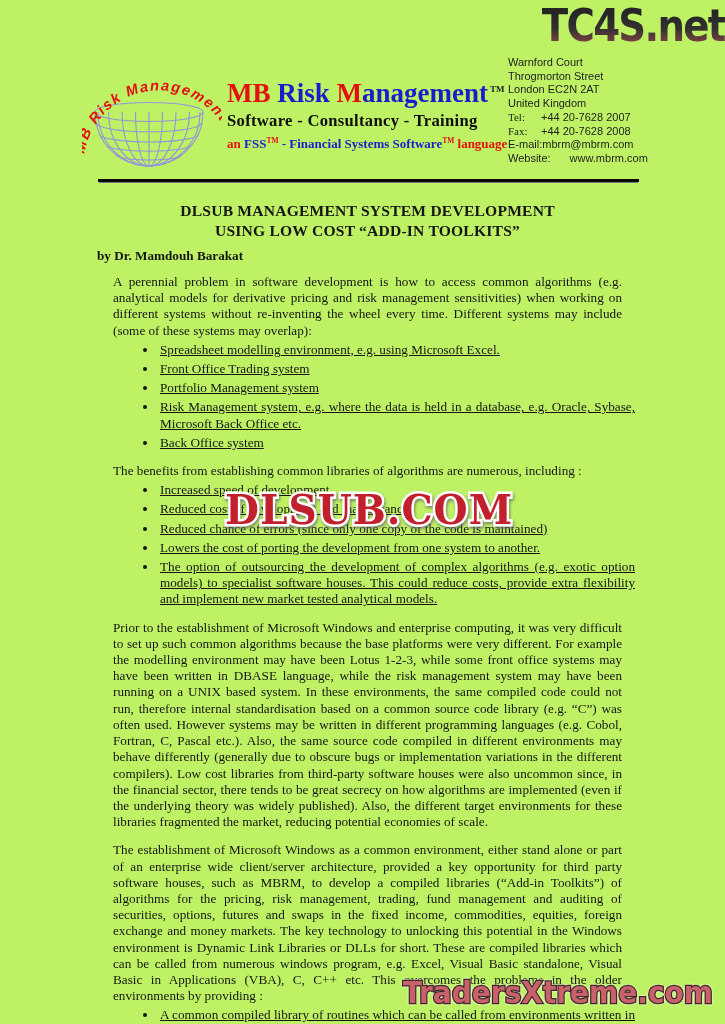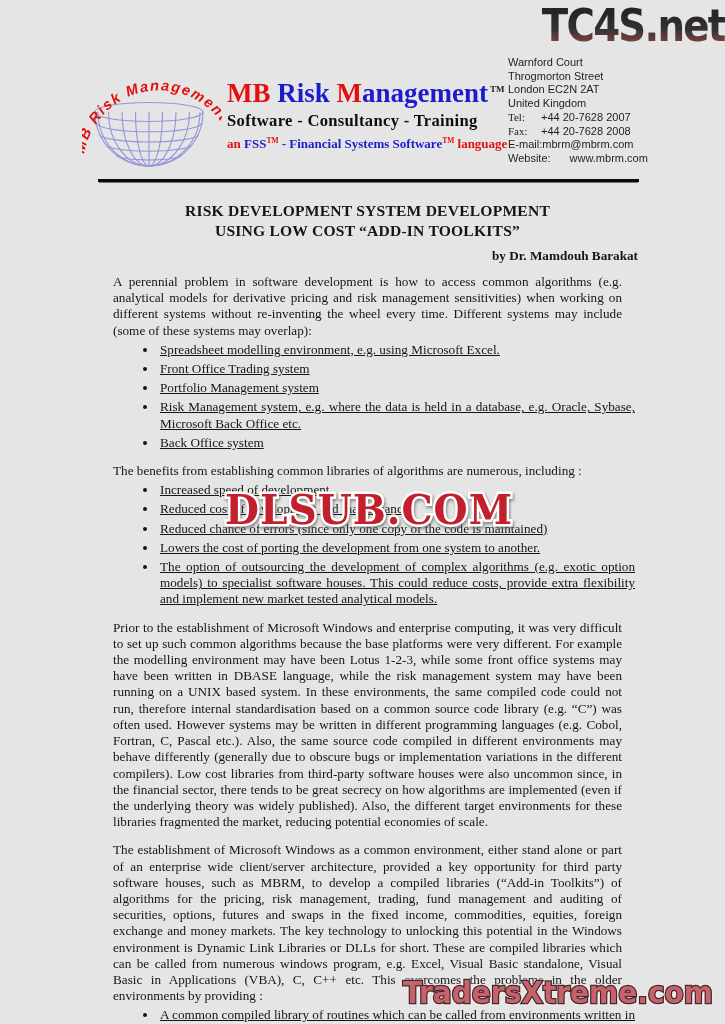--- a/index.html
+++ b/index.html
@@ -1,20 +1,20 @@
 <!DOCTYPE html>
 <html><head>
 <meta charset="utf-8">
 <style>
   html,body{margin:0;padding:0;}
   body{
     width:725px;height:1024px;background:#ffffff;position:relative;overflow:hidden;
     font-family:"Liberation Serif", serif;color:#151515;
   }
-  .page{position:absolute;inset:0;background:#e5e5e5;}
+  .page{position:absolute;inset:0;background:#bef264;}
 
   
   .tc4s{
     position:absolute;top:2px;right:0;
     font-family:"DejaVu Sans", sans-serif;font-weight:800;font-size:45px;line-height:48px;
     letter-spacing:-2px;transform:scaleX(0.86);transform-origin:100% 0;
     color:#4a3434;
     background:linear-gradient(180deg,#262626 25%,#343030 55%,#8a4646 92%);
     -webkit-background-clip:text;background-clip:text;
   }
@@ -35,21 +35,21 @@
     position:absolute;left:508px;top:56px;
     font-family:"Liberation Sans", sans-serif;font-size:11px;line-height:13.7px;color:#1e1e1e;
   }
   .contact .cl{display:inline-block;width:33px;font-family:Liberation Serif, serif;}
   .contact .ws{margin-left:19px;}
   .rule{position:absolute;left:98px;top:179px;width:541px;height:3px;background:#0a0a0a;box-shadow:0 2px 0 -1px #777;}
 
   
   .main{position:absolute;left:97px;top:201px;width:541px;font-size:13.2px;line-height:16.2px;}
   .title{text-align:center;font-weight:bold;font-size:15.6px;line-height:20.4px;letter-spacing:0.2px;margin:0;}
-  .byline{text-align:right;font-weight:bold;font-size:13.2px;margin-top:6px;}
+  .byline{text-align:left;font-weight:bold;font-size:13.2px;margin-top:6px;}
   p.bodyp{margin:10px 16px 0;text-align:justify;}
   p.mt{margin-top:12px;}
   ul.blist{margin:2px 0 0;padding-left:58px;}
   ul.blist li{text-align:justify;padding-left:2px;margin:3px;text-decoration:underline;}
 
   
   .dlsub{position:absolute;left:218px;top:482px;}
   .dlsub svg{filter:drop-shadow(1px 2px 1.5px rgba(100,100,100,0.75));}
   .traders{position:absolute;right:6px;bottom:5px;}
   .traders svg{filter:drop-shadow(0 0 1px rgba(255,255,255,0.9));}
@@ -102,21 +102,21 @@
     <div><span class="cl">Tel:</span><span>+44 20-7628 2007</span></div>
     <div><span class="cl">Fax:</span><span>+44 20-7628 2008</span></div>
     <div><span>E-mail:</span><span>mbrm@mbrm.com</span></div>
     <div><span>Website:</span><span class="ws">www.mbrm.com</span></div>
   </div>
 
   <div class="rule"></div>
 
   <div class="main">
     <h1 class="title">
-      <div>RISK DEVELOPMENT SYSTEM DEVELOPMENT</div>
+      <div>DLSUB MANAGEMENT SYSTEM DEVELOPMENT</div>
       <div>USING LOW COST “ADD-IN TOOLKITS”</div>
     </h1>
     <div class="byline">by Dr. Mamdouh Barakat</div>
 
     <p class="bodyp">A perennial problem in software development is how to access common algorithms (e.g. analytical models for derivative pricing and risk management sensitivities) when working on different systems without re-inventing the wheel every time.  Different systems may include  (some of these systems may overlap):</p>
 
     <ul class="blist">
       <li>Spreadsheet modelling environment, e.g. using Microsoft Excel.</li>
       <li>Front Office Trading system</li>
       <li>Portfolio Management system</li>

